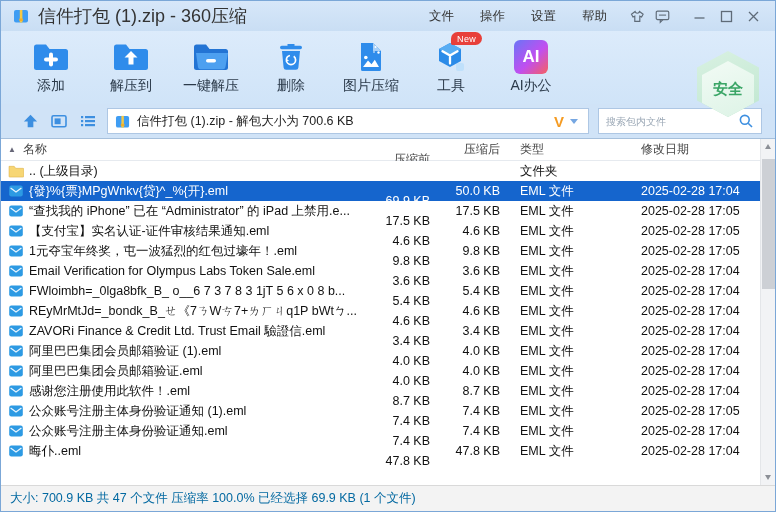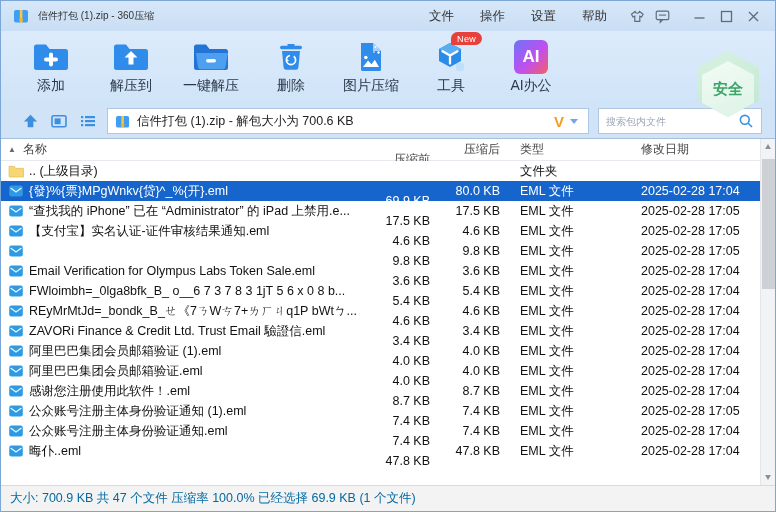--- a/index.html
+++ b/index.html
@@ -2,21 +2,21 @@
 <html><head>
 <meta charset="utf-8">
 <style>
   * { margin:0; padding:0; box-sizing:border-box; font-family:"Liberation Sans","DejaVu Sans",sans-serif; cursor:default; }
   html,body { width:776px; height:512px; background:#eef4fb; }
   .window { width:776px; height:512px; border:1px solid #7ba7d7; background:#fff; display:flex; flex-direction:column; overflow:hidden; }
 
   
   .titlebar { height:30px; background:linear-gradient(#d7e7f9,#c9def4); display:flex; align-items:center; padding:0 8px; flex:none; }
   .app-icon { width:17px; height:16px; margin:0 8px 0 4px; flex:none; }
-  .window-title { font-size:10px; color:#333; white-space:nowrap; }
+  .window-title { font-size:18px; color:#333; white-space:nowrap; }
   .menus { display:flex; margin-left:auto; margin-right:2px; }
   .menu-item { font-size:12.5px; color:#333; padding:4px 13px; }
   .tb-icons { display:flex; align-items:center; }
   .tb-btn { width:27px; height:22px; display:flex; align-items:center; justify-content:center; }
   .tb-btn.gap { margin-left:10px; }
 
   
   .toolbar { height:73px; background:linear-gradient(#dcebfb,#d0e4f8); display:flex; padding:6px 4px 0 10px; position:relative; flex:none; }
   .tool { width:80px; text-align:center; }
   .ticon { height:40px; display:flex; align-items:center; justify-content:center; position:relative; }
@@ -278,21 +278,21 @@
 
       <span class="ficon icon-eml">
         <svg viewBox="0 0 16 14" width="16" height="14">
           <rect x="1.2" y="1.6" width="13.6" height="10.8" rx="2.2" fill="#2d9ae3"></rect>
           <path d="M2.6 4 l5.4 4 5.4-4" stroke="#e8f5ff" stroke-width="1.3" fill="none"></path>
         </svg>
       </span>
       <span class="fname">{發}%{票}MPgWnkv{贷}^_%{开}.eml</span>
     </span>
     <span class="cell c-before">69.9 KB</span>
-    <span class="cell c-after">80.0 KB</span>
+    <span class="cell c-after">50.0 KB</span>
     <span class="cell c-type">EML 文件</span>
     <span class="cell c-date">2025-02-28 17:04</span>
   </div>
         <div class="row">
     <span class="cell c-name">
 
       <span class="ficon icon-eml">
         <svg viewBox="0 0 16 14" width="16" height="14">
           <rect x="1.2" y="1.6" width="13.6" height="10.8" rx="2.2" fill="#2d9ae3"></rect>
           <path d="M2.6 4 l5.4 4 5.4-4" stroke="#e8f5ff" stroke-width="1.3" fill="none"></path>
@@ -323,20 +323,21 @@
   </div>
         <div class="row">
     <span class="cell c-name">
 
       <span class="ficon icon-eml">
         <svg viewBox="0 0 16 14" width="16" height="14">
           <rect x="1.2" y="1.6" width="13.6" height="10.8" rx="2.2" fill="#2d9ae3"></rect>
           <path d="M2.6 4 l5.4 4 5.4-4" stroke="#e8f5ff" stroke-width="1.3" fill="none"></path>
         </svg>
       </span>
+      <span class="fname">1元夺宝年终奖，屯一波猛烈的红包过壕年！.eml</span>
     </span>
     <span class="cell c-before">9.8 KB</span>
     <span class="cell c-after">9.8 KB</span>
     <span class="cell c-type">EML 文件</span>
     <span class="cell c-date">2025-02-28 17:05</span>
   </div>
         <div class="row">
     <span class="cell c-name">
 
       <span class="ficon icon-eml">

